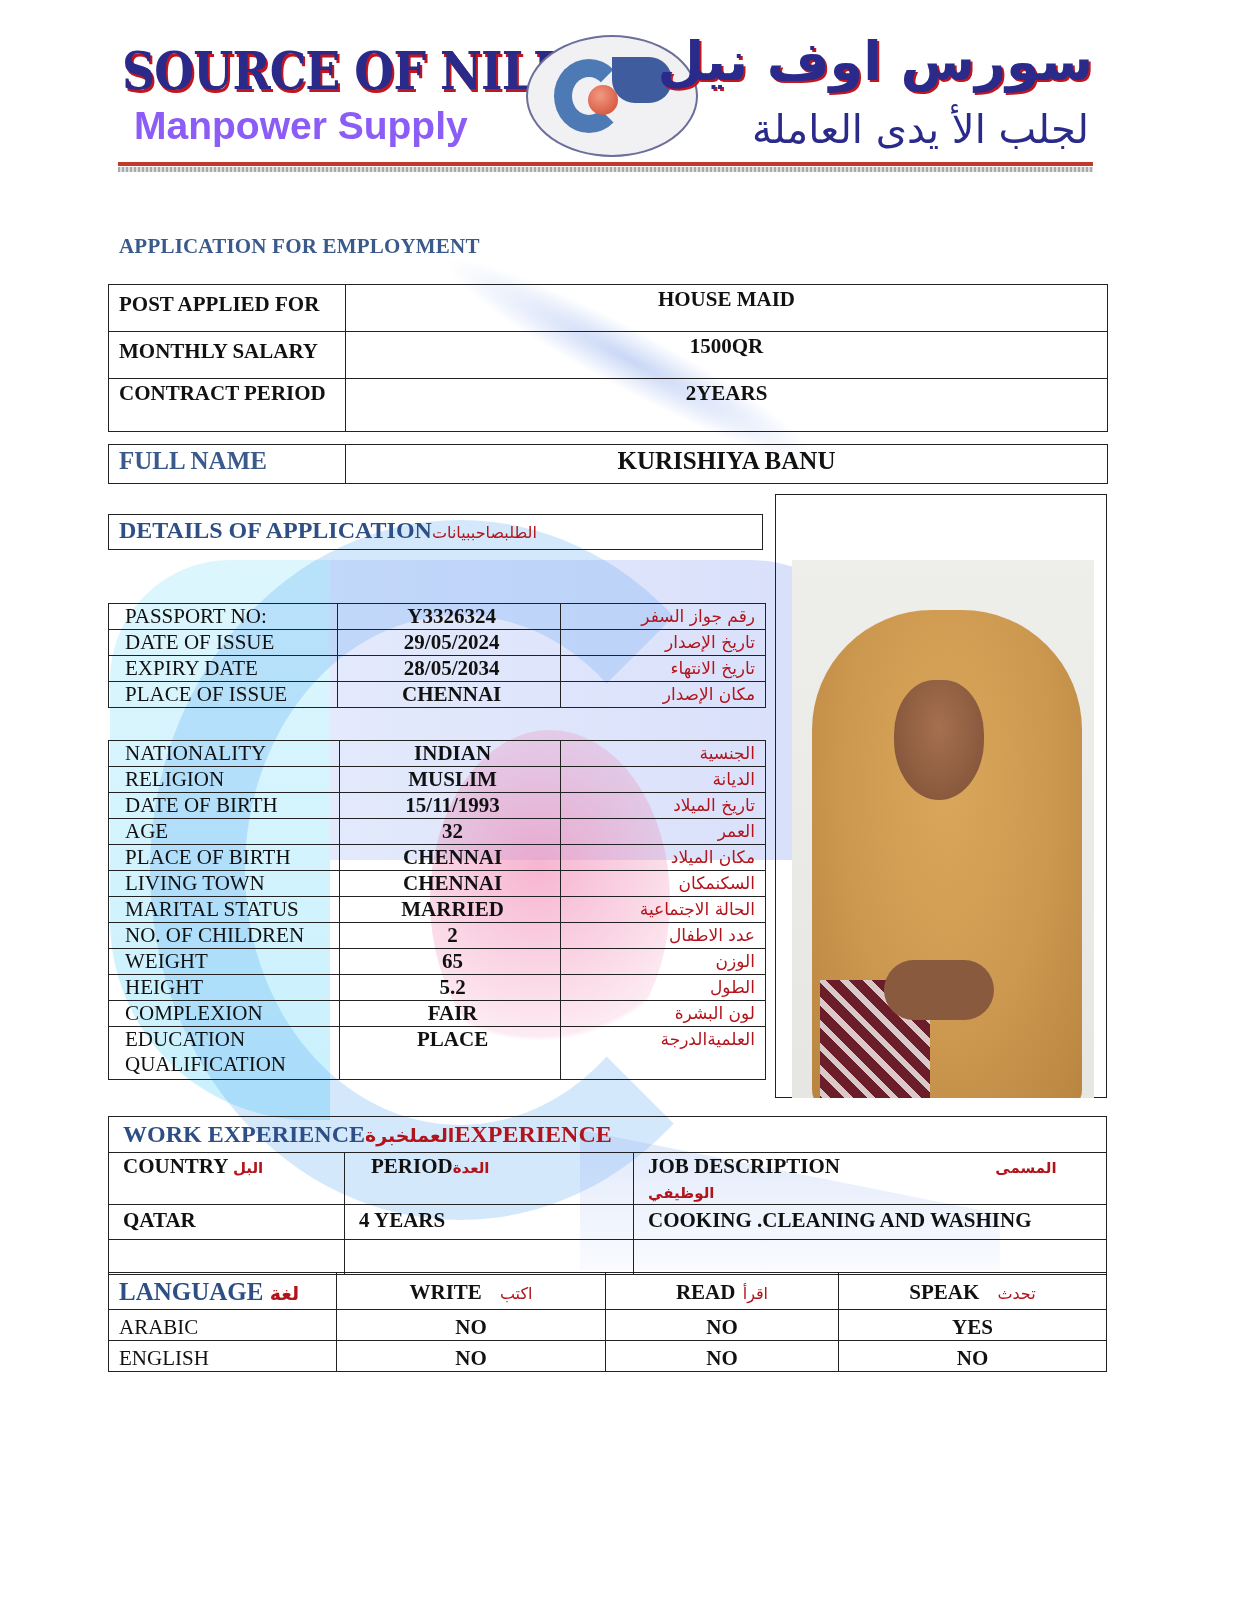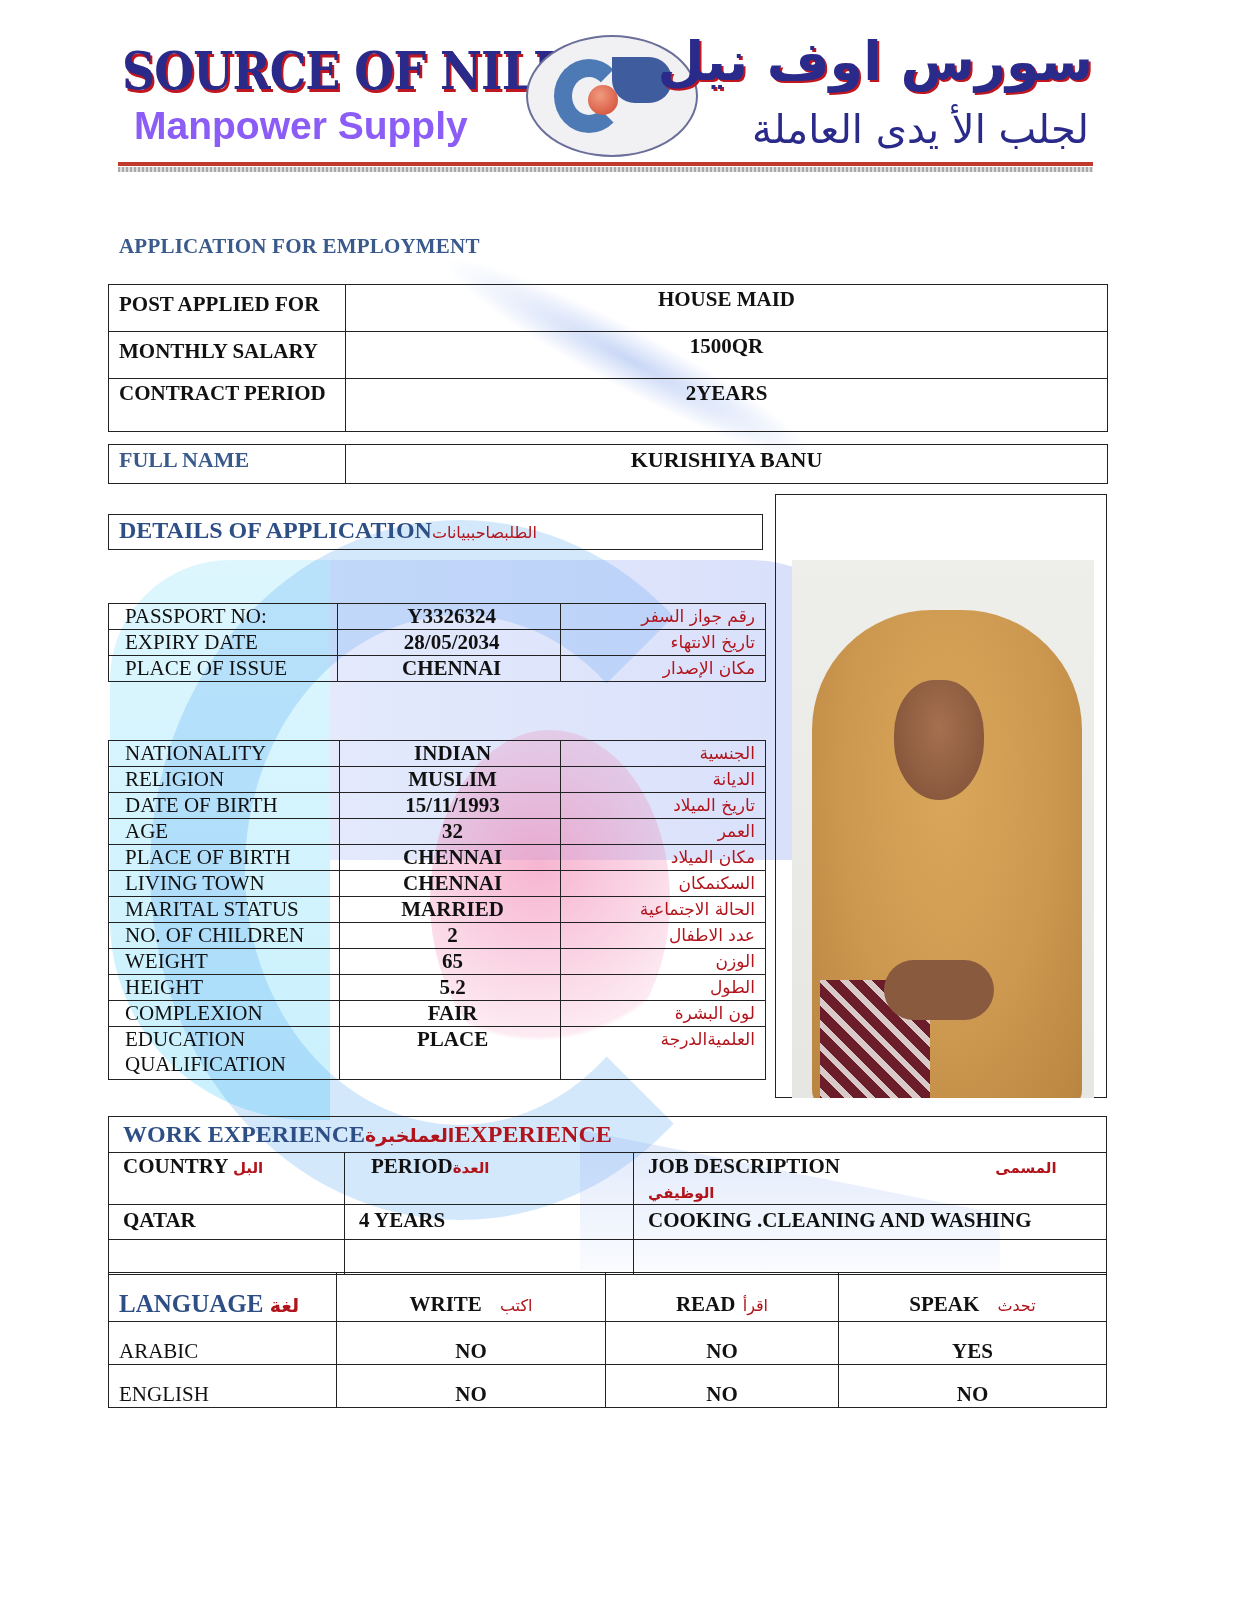--- a/index.html
+++ b/index.html
@@ -88,21 +88,21 @@
   table { border-collapse: collapse; position: absolute; }
   td { border: 1.5px solid #222; padding: 0 10px; vertical-align: top; }
   .ar { direction: rtl; text-align: right; color: #b2141c; font-family: "DejaVu Sans", sans-serif; font-size: 17px; }
 
   
   .t-post { left: 108px; top: 284px; width: 1000px; font-size: 21px; }
   .t-post td { height: 39px; }
   .t-post td.lbl { width: 216px; font-weight: bold; padding-top: 7px; }
   .t-post td.val { font-weight: bold; text-align: center; padding-top: 2px; }
 
-  .t-name { left: 108px; top: 444px; width: 1000px; font-size: 22px; }
+  .t-name { left: 108px; top: 444px; width: 1000px; font-size: 25px; }
   .t-name td { height: 36px; }
   .t-name td.lbl { width: 216px; font-weight: bold; color: #3a5a8c; padding-top: 2px; }
   .t-name td.val { font-weight: bold; text-align: center; padding-top: 2px; }
 
   .details-box {
     position: absolute; left: 108px; top: 514px; width: 655px; height: 36px;
     border: 1.5px solid #222; box-sizing: border-box; padding: 2px 10px;
   }
   .details-en { font-size: 24px; font-weight: bold; color: #2d4f85; }
   .details-ar { font-family: "DejaVu Sans", sans-serif; color: #b2141c; font-size: 16px; }
@@ -152,21 +152,21 @@
   .work-title .en2 { color: #b2141c; }
   .work-head td { height: 50px; font-weight: bold; padding-top: 1px; }
   .w1 { width: 207px; }
   .w2 { width: 248px; }
   .arsm { color: #b2141c; font-family: "DejaVu Sans", sans-serif; font-size: 15px; font-weight: bold; }
   .work-row td { height: 34px; font-weight: bold; line-height: 30px; }
   .work-empty td { height: 34px; }
 
   
   .t-lang { left: 108px; top: 1272px; width: 999px; font-size: 21px; }
-  .t-lang td { height: 26px; line-height: 26px; padding-top: 16px; padding-bottom: 0; }
+  .t-lang td { height: 26px; line-height: 26px; padding-top: 4px; padding-bottom: 0; }
   .lang-head td { height: 30px; line-height: 30px; font-weight: bold; text-align: center; }
   .lang-head td.first { text-align: left; font-size: 25px; color: #2d4f85; }
   .lang-head .arx { color: #b2141c; font-family: "DejaVu Sans", sans-serif; font-size: 16px; font-weight: normal; margin-left: 18px; }
   .lang-head .arb { color: #b2141c; font-family: "DejaVu Sans", sans-serif; font-size: 19px; }
   .l1 { width: 207px; } .l2 { width: 248px; } .l3 { width: 212px; }
   .lang-row td.v { text-align: center; font-weight: bold; }
 </style>
 </head>
 <body>
 
@@ -224,20 +224,25 @@
 </div>
 
 <table class="t-pass">
   <tbody>
       <tr>
     <td class="c1">PASSPORT NO:</td>
     <td class="c2">Y3326324</td>
     <td class="c3 ar">رقم جواز السفر</td>
   </tr>
   <tr>
+    <td class="c1">DATE OF ISSUE</td>
+    <td class="c2">29/05/2024</td>
+    <td class="c3 ar">تاريخ الإصدار</td>
+  </tr>
+  <tr>
     <td class="c1">EXPIRY DATE</td>
     <td class="c2">28/05/2034</td>
     <td class="c3 ar">تاريخ الانتهاء</td>
   </tr>
   <tr>
     <td class="c1">PLACE OF ISSUE</td>
     <td class="c2">CHENNAI</td>
     <td class="c3 ar">مكان الإصدار</td>
   </tr>
 </tbody>

